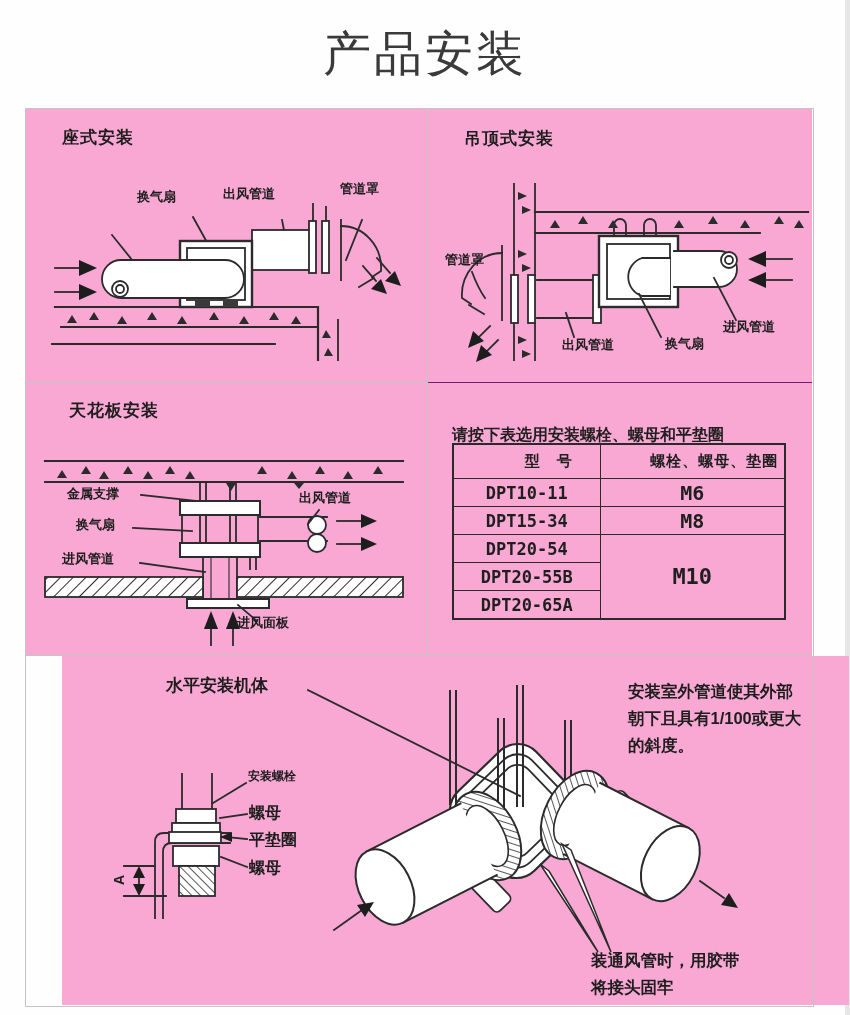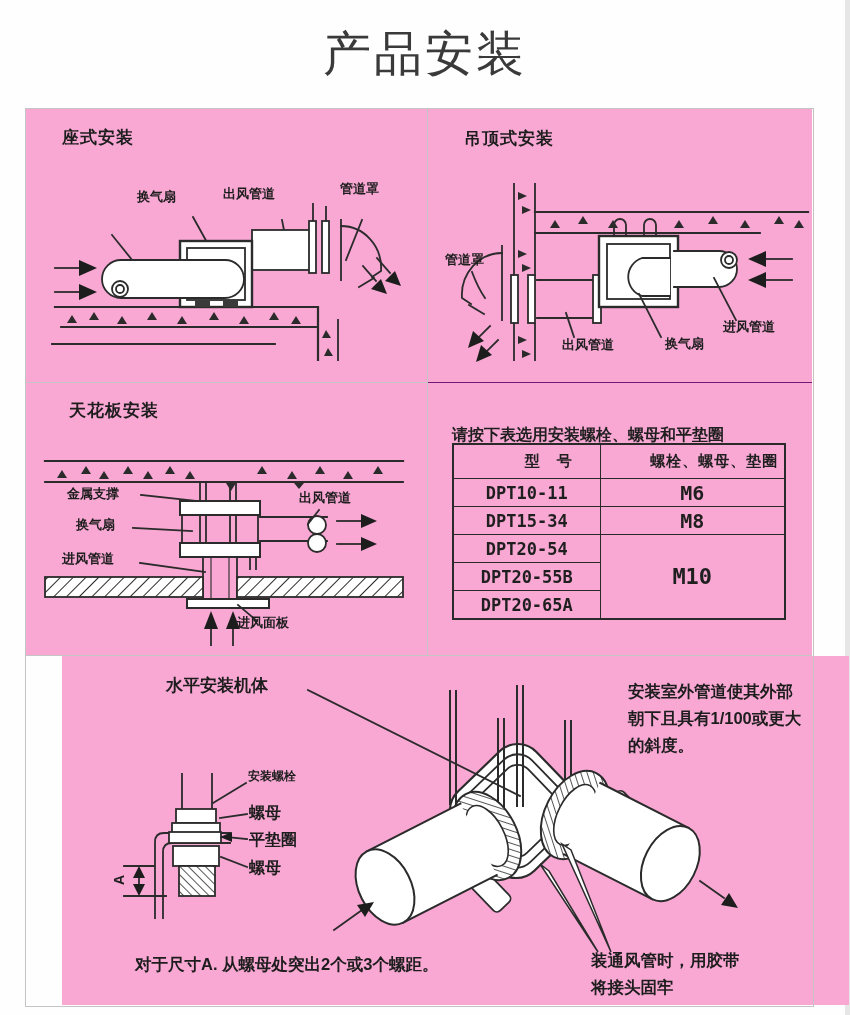--- a/index.html
+++ b/index.html
@@ -354,19 +354,18 @@
     </svg>
     <div class="lbl note" style="left:104px;top:20px;font-size:17px">水平安装机体</div>
     <div class="lbl note" style="left:566px;top:26px">安装室外管道使其外部</div>
     <div class="lbl note" style="left:566px;top:53px">朝下且具有1/100或更大</div>
     <div class="lbl note" style="left:566px;top:80px">的斜度。</div>
     <div class="lbl" style="left:186px;top:114px;font-size:12px">安装螺栓</div>
     <div class="lbl" style="left:187px;top:148px;font-size:16px">螺母</div>
     <div class="lbl" style="left:187px;top:175px;font-size:16px">平垫圈</div>
     <div class="lbl" style="left:187px;top:203px;font-size:16px">螺母</div>
     <div class="lbl rotA" style="left:52px;top:216px;font-size:14px">A</div>
-    <div class="lbl note" style="left:73px;top:299px">对于尺寸A. 从螺母处突出2个或3个螺距。</div>
     <div class="lbl note" style="left:529px;top:295px">装通风管时，用胶带</div>
     <div class="lbl note" style="left:529px;top:322px">将接头固牢</div>
   </div>
 
   <div class="frame"></div>
 </div>
 
 </body></html>

